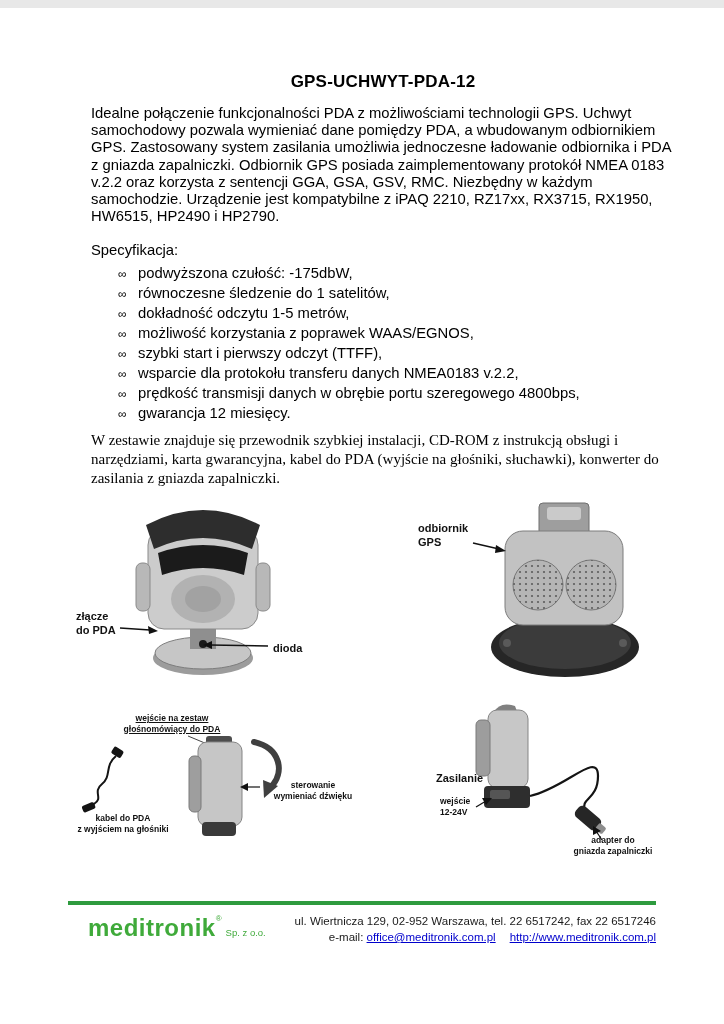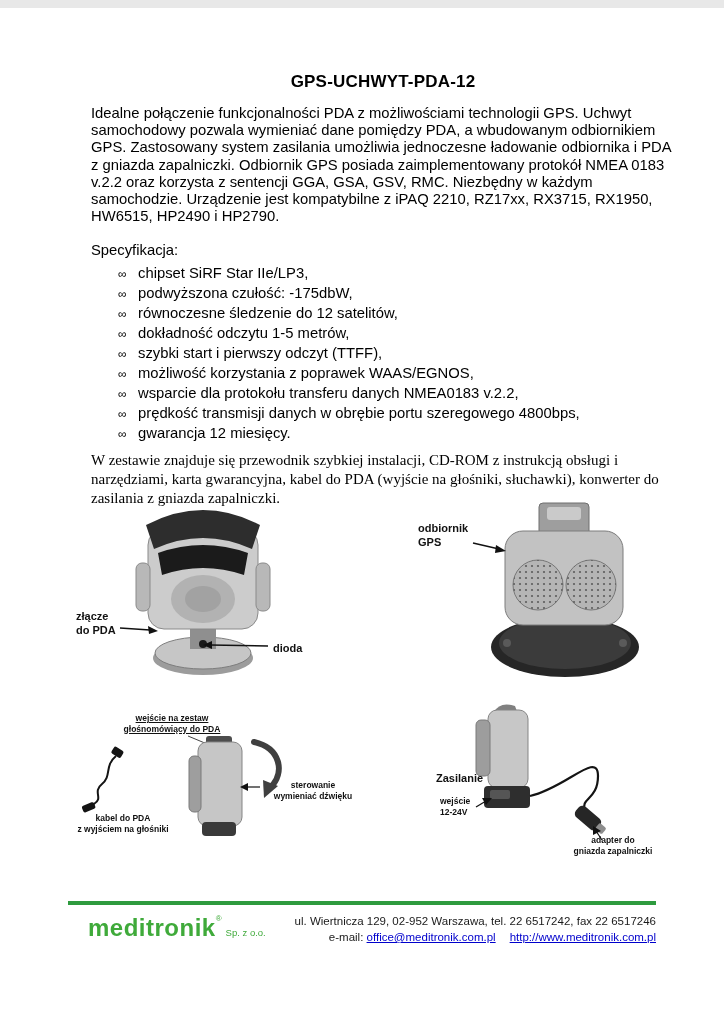--- a/index.html
+++ b/index.html
@@ -131,26 +131,25 @@
 <div class="page">
 
   <div class="content">
     <h1 class="title">GPS-UCHWYT-PDA-12</h1>
 
     <p class="intro">Idealne połączenie funkcjonalności PDA z możliwościami technologii GPS. Uchwyt samochodowy pozwala wymieniać dane pomiędzy PDA, a wbudowanym odbiornikiem GPS. Zastosowany system zasilania umożliwia jednoczesne ładowanie odbiornika i PDA z gniazda zapalniczki. Odbiornik GPS posiada zaimplementowany protokół NMEA 0183 v.2.2 oraz korzysta z sentencji GGA, GSA, GSV, RMC. Niezbędny w każdym samochodzie. Urządzenie jest kompatybilne z iPAQ 2210, RZ17xx, RX3715, RX1950, HW6515, HP2490 i HP2790.</p>
 
     <p class="spec-label">Specyfikacja:</p>
 
     <ul class="spec-list">
-      <li class="spec-item"><span class="bullet">∞</span><span>chipset SiRF Star IIe/LP3,</span></li>
       <li class="spec-item"><span class="bullet">∞</span><span>podwyższona czułość: -175dbW,</span></li>
-      <li class="spec-item"><span class="bullet">∞</span><span>równoczesne śledzenie do 12 satelitów,</span></li>
+      <li class="spec-item"><span class="bullet">∞</span><span>równoczesne śledzenie do 1 satelitów,</span></li>
       <li class="spec-item"><span class="bullet">∞</span><span>dokładność odczytu 1-5 metrów,</span></li>
+      <li class="spec-item"><span class="bullet">∞</span><span>możliwość korzystania z poprawek WAAS/EGNOS,</span></li>
       <li class="spec-item"><span class="bullet">∞</span><span>szybki start i pierwszy odczyt (TTFF),</span></li>
-      <li class="spec-item"><span class="bullet">∞</span><span>możliwość korzystania z poprawek WAAS/EGNOS,</span></li>
       <li class="spec-item"><span class="bullet">∞</span><span>wsparcie dla protokołu transferu danych NMEA0183 v.2.2,</span></li>
       <li class="spec-item"><span class="bullet">∞</span><span>prędkość transmisji danych w obrębie portu szeregowego 4800bps,</span></li>
       <li class="spec-item"><span class="bullet">∞</span><span>gwarancja 12 miesięcy.</span></li>
     </ul>
 
     <p class="package-note">W zestawie znajduje się przewodnik szybkiej instalacji, CD-ROM z instrukcją obsługi i narzędziami, karta gwarancyjna, kabel do PDA (wyjście na głośniki, słuchawki), konwerter do zasilania z gniazda zapalniczki.</p>
   </div>
 
   <div class="figures">
 

